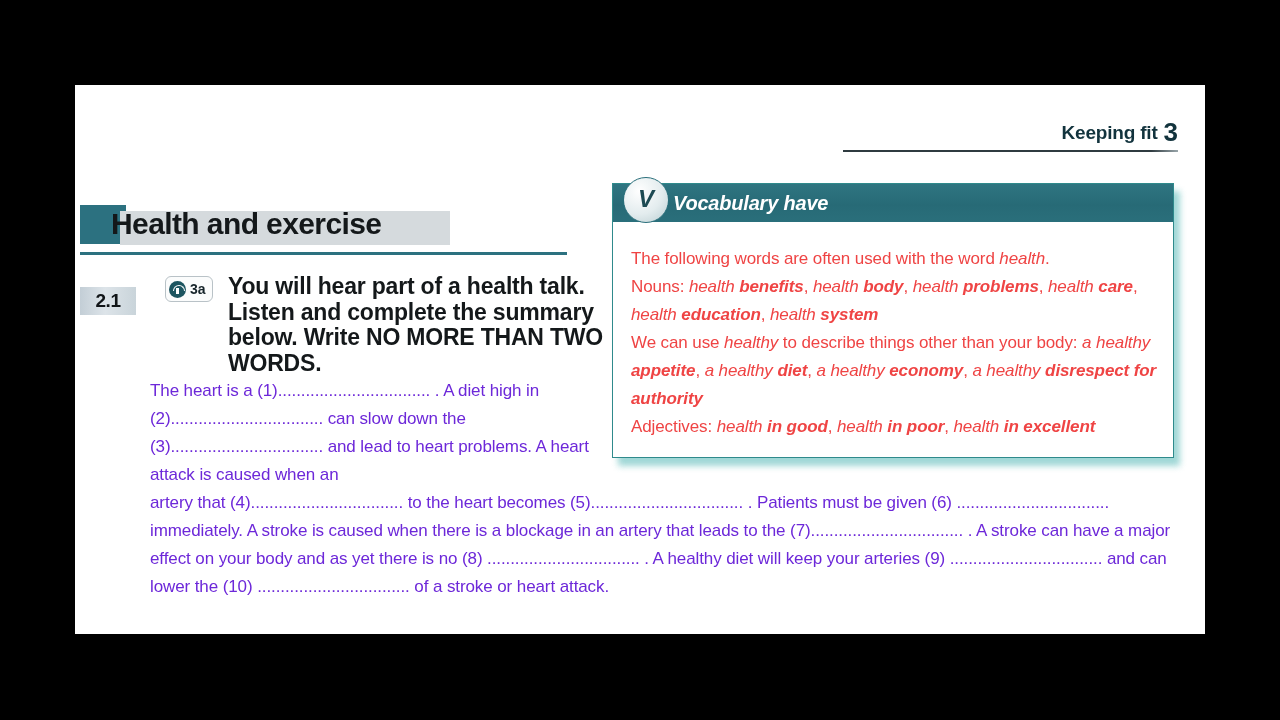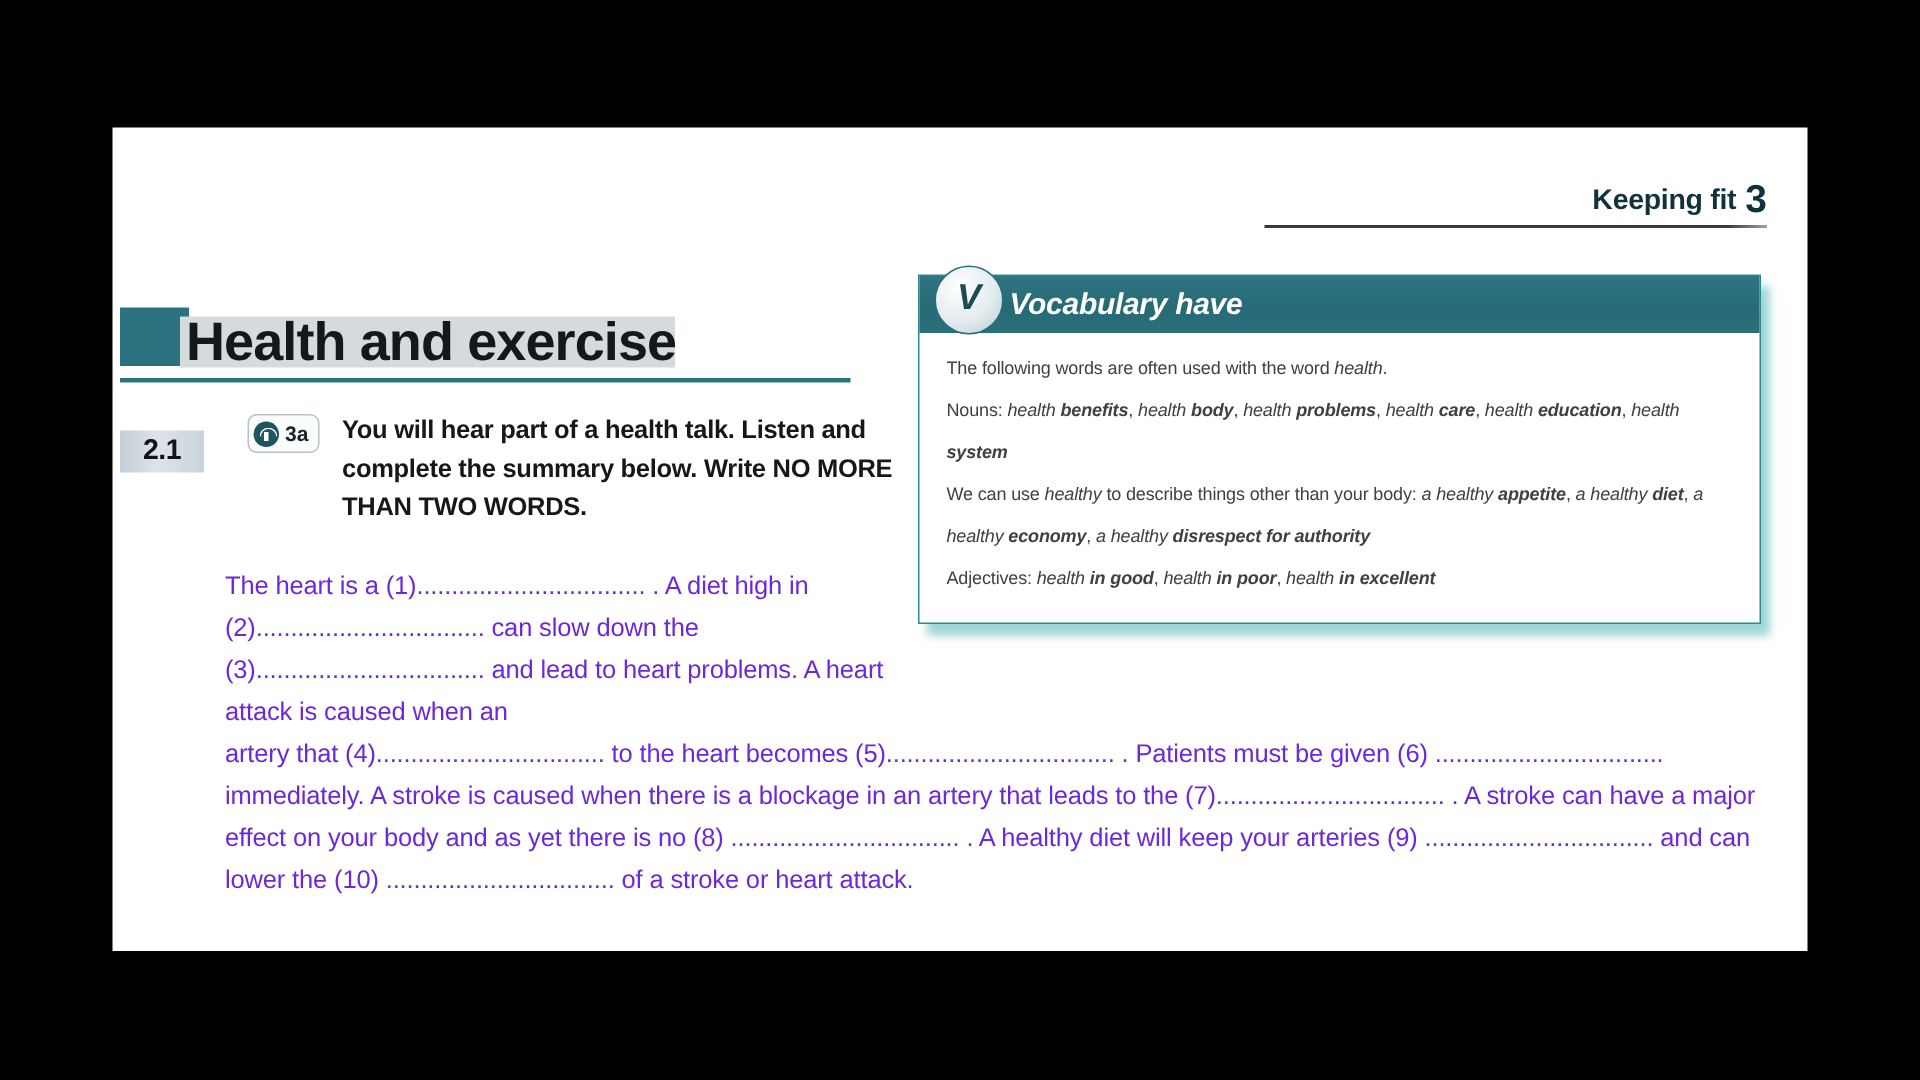--- a/index.html
+++ b/index.html
@@ -77,23 +77,23 @@
   #heading .band {
     position: absolute;
     left: 40px;
     top: 8px;
     width: 330px;
     height: 34px;
     background: #d5dadd;
   }
   #heading .htext {
     position: absolute;
-    left: 44px;
+    left: 31px;
     top: 4px;
-    font-size: 36px;
+    font-size: 30px;
     font-weight: bold;
     color: #14181a;
     letter-spacing: -0.6px;
     white-space: nowrap;
   }
   #heading .hrule {
     position: absolute;
     left: 0px;
     top: 49px;
     width: 487px;
@@ -175,21 +175,21 @@
     font-size: 14px;
     font-weight: bold;
     color: #16242a;
   }
 
   .ex-instruction {
     position: absolute;
     left: 148px;
     top: -1px;
     width: 385px;
-    font-size: 17px;
+    font-size: 23px;
     font-weight: bold;
     line-height: 25.5px;
     color: #14181a;
     letter-spacing: -0.2px;
   }
 
   
   #summary {
     position: absolute;
     left: 75px;
@@ -256,24 +256,24 @@
   #vocab .vbadge .vletter {
     font-size: 24px;
     font-weight: bold;
     font-style: italic;
     color: #1d4a53;
     line-height: 1;
     position: relative;
     top: -1px;
   }
   #vocab .vbody {
-    padding: 9px 14px 16px 18px;
-    font-size: 12px;
+    padding: 23px 14px 16px 18px;
+    font-size: 17px;
     line-height: 28px;
-    color: #404040;
+    color: #ef4444;
     letter-spacing: -0.1px;
   }
   #vocab .vbody i { font-style: italic; }
   #vocab .vbody .bi { font-weight: bold; font-style: italic; }
 </style>
 </head>
 <body>
 
 <div id="screen">
 

